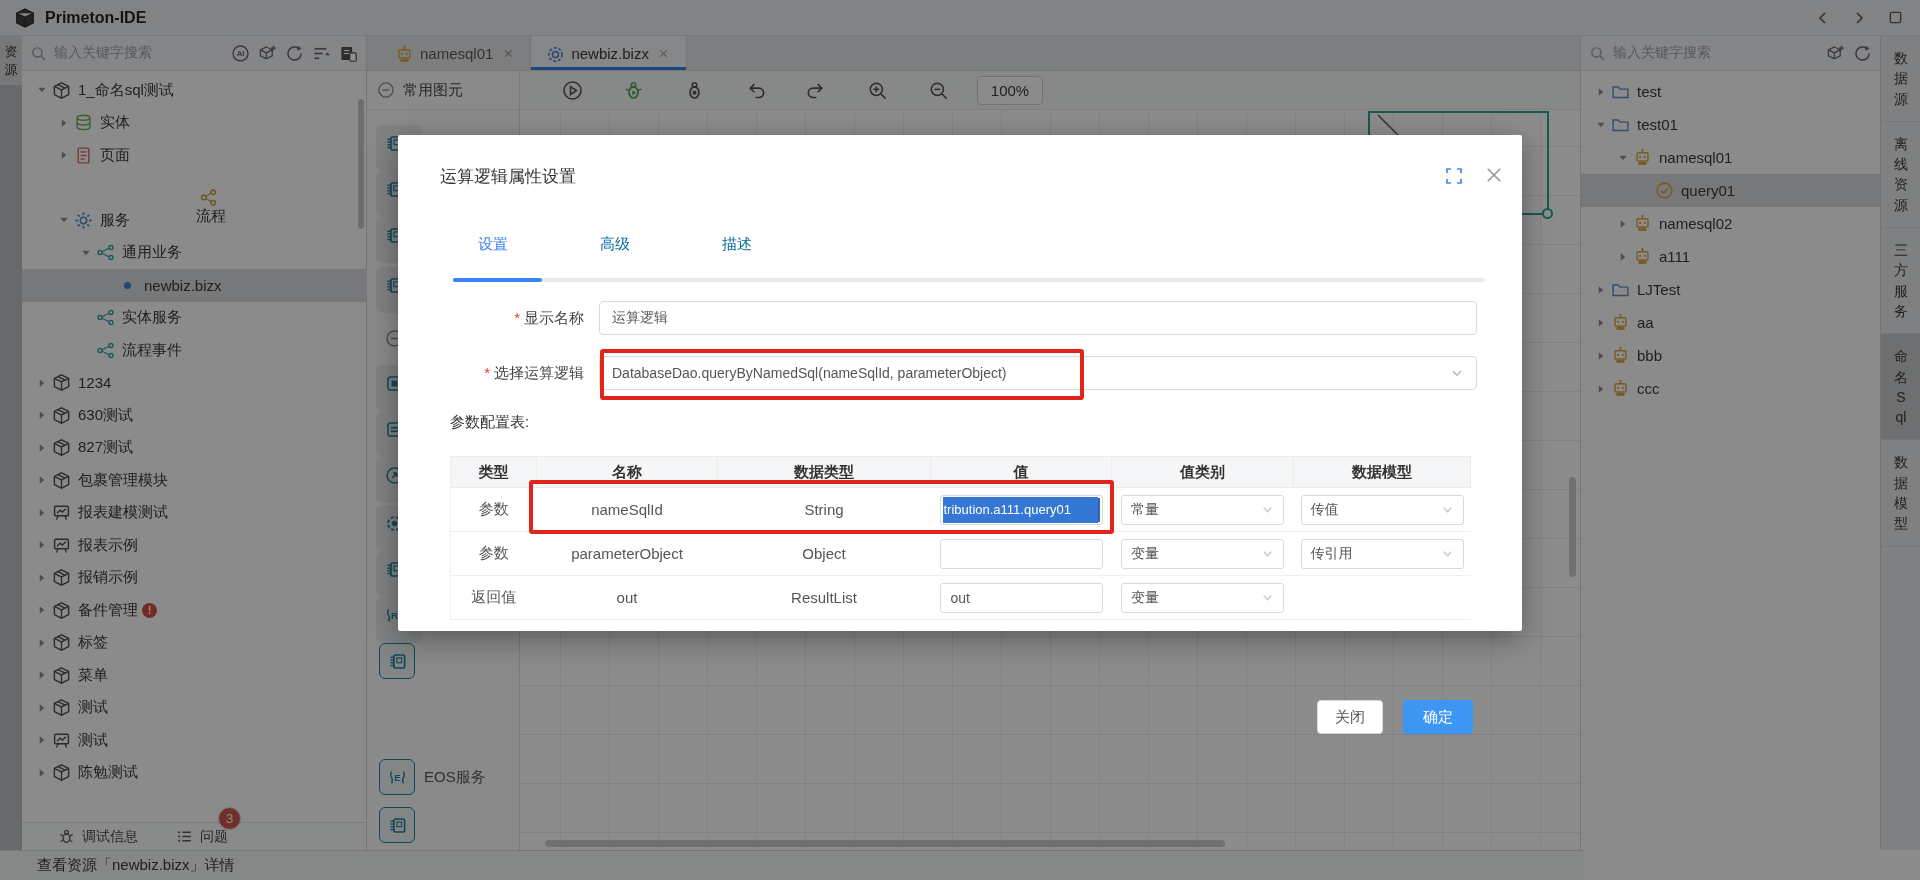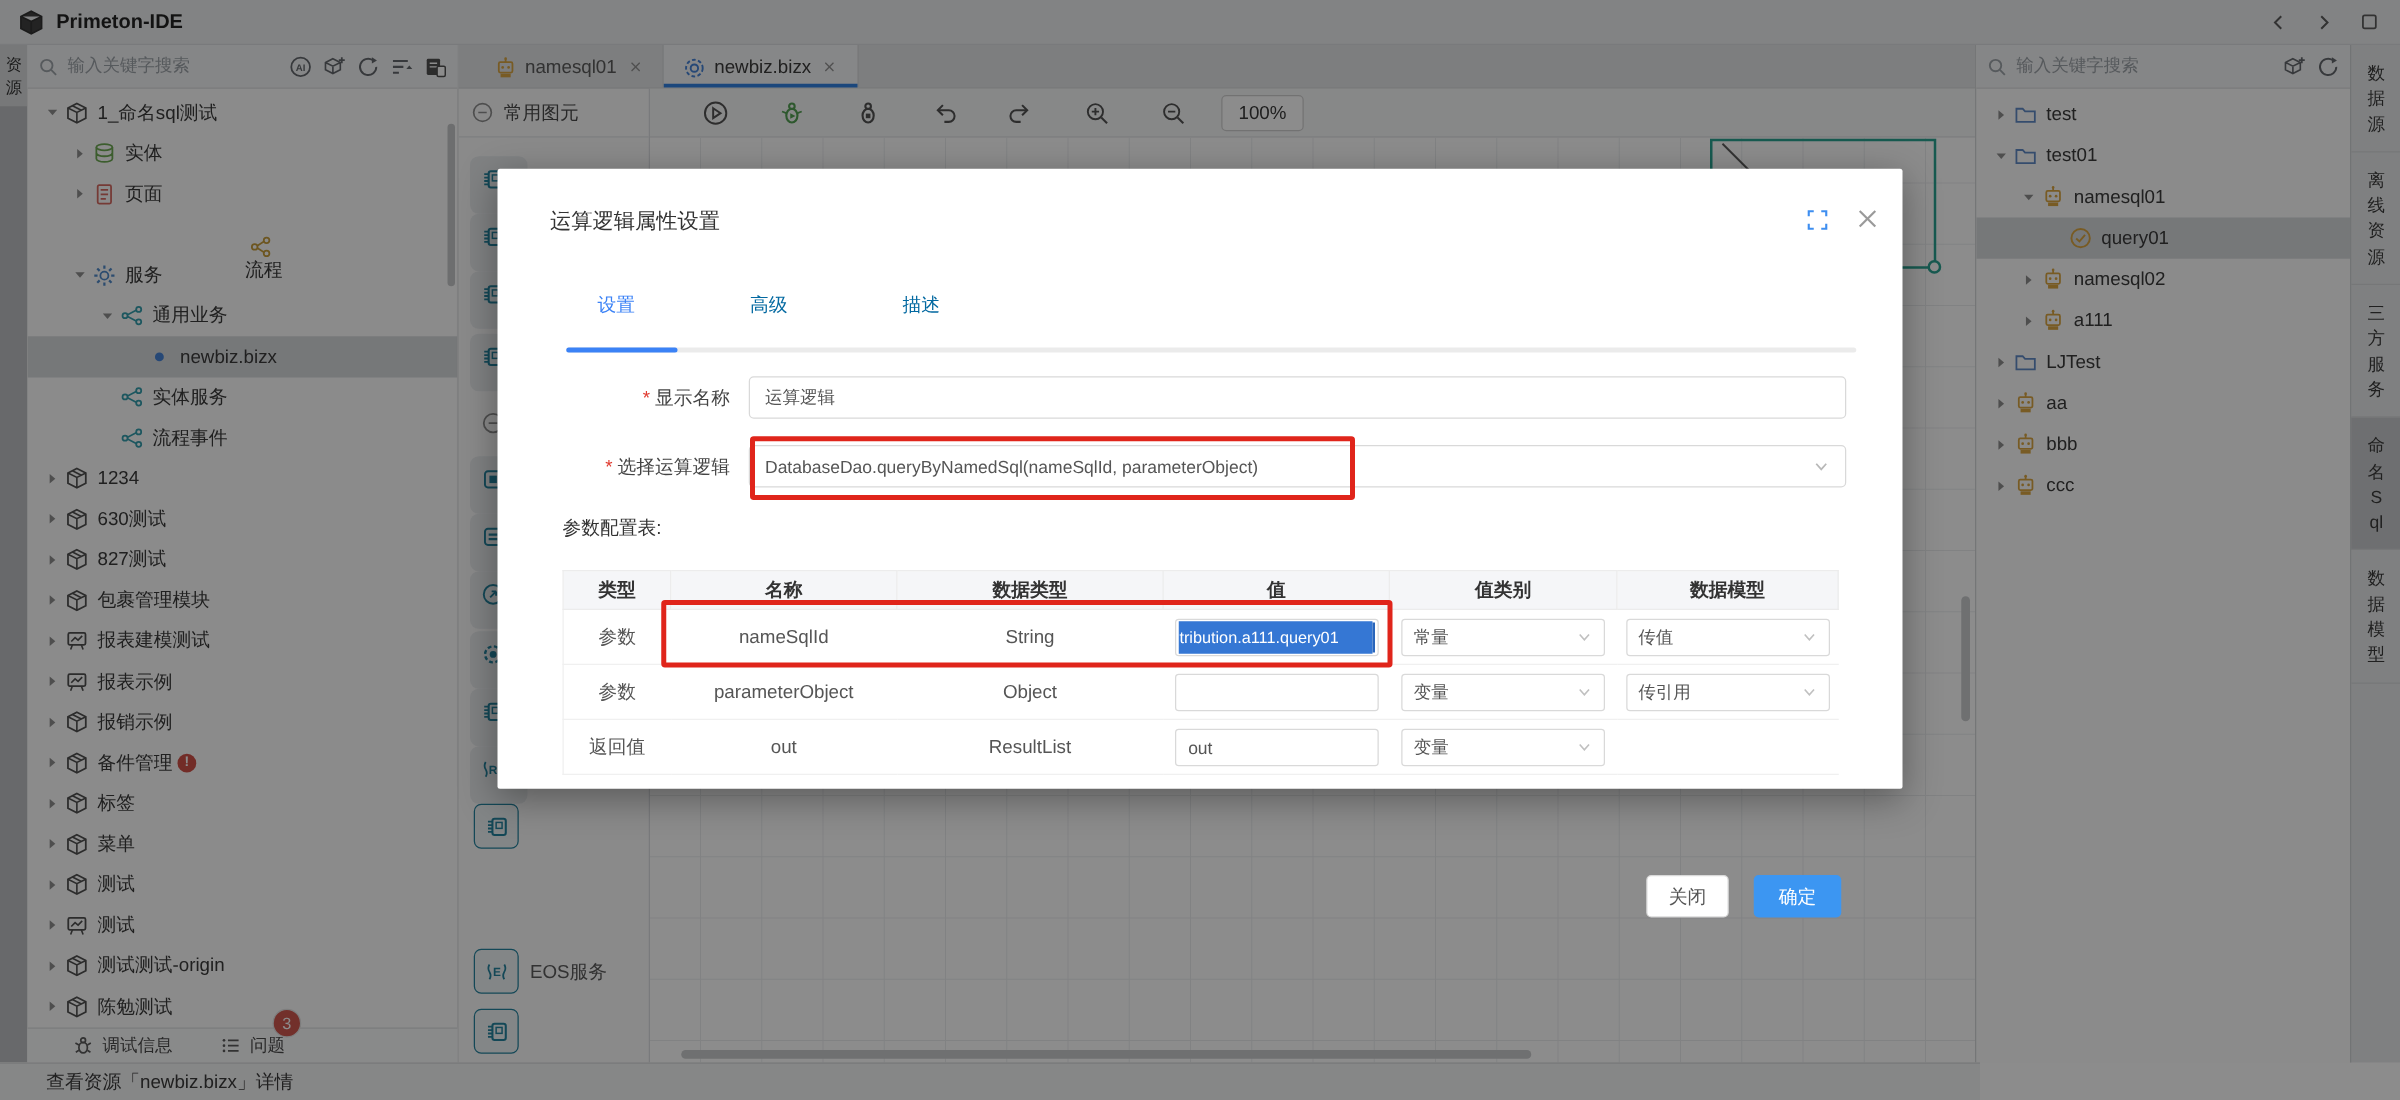--- a/index.html
+++ b/index.html
@@ -530,34 +530,20 @@
           </span>
           <span class="ticon" style="">
             <svg viewBox="0 0 16 16" width="19" height="19">
               <rect x="2.2" y="2.8" width="11.6" height="8" rx="1" fill="none" stroke="#4a4a4a" stroke-width="1.2"></rect>
               <polyline points="4.2,8.6 6.8,6 8.8,7.6 11.6,4.8" fill="none" stroke="#4a4a4a" stroke-width="1.1"></polyline>
               <line x1="5" y1="10.8" x2="3.8" y2="14" stroke="#4a4a4a" stroke-width="1.1"></line>
               <line x1="11" y1="10.8" x2="12.2" y2="14" stroke="#4a4a4a" stroke-width="1.1"></line>
             </svg>
           </span>
           <span class="tlabel">测试</span>
-        </div>
-        <div class="tree-row" style="padding-left: 12px;">
-          <span class="caret">
-            <svg viewBox="0 0 16 16" width="12" height="12">
-              <polygon points="5,3 11,8 5,13" fill="#8a8a8a"></polygon>
-            </svg>
-          </span>
-          <span class="ticon" style="">
-            <svg viewBox="0 0 16 16" width="19" height="19">
-              <path d="M8 1.5 L14 4.5 V11.5 L8 14.5 L2 11.5 V4.5 Z" fill="none" stroke="#4a4a4a" stroke-width="1.2"></path>
-              <path d="M2 4.5 L8 7.5 L14 4.5 M8 7.5 V14.5 M5 3 L11 6" fill="none" stroke="#4a4a4a" stroke-width="1.1"></path>
-            </svg>
-          </span>
-          <span class="tlabel">测试测试-origin</span>
         </div>
         <div class="tree-row" style="padding-left: 12px;">
           <span class="caret">
             <svg viewBox="0 0 16 16" width="12" height="12">
               <polygon points="5,3 11,8 5,13" fill="#8a8a8a"></polygon>
             </svg>
           </span>
           <span class="ticon" style="">
             <svg viewBox="0 0 16 16" width="19" height="19">
               <path d="M8 1.5 L14 4.5 V11.5 L8 14.5 L2 11.5 V4.5 Z" fill="none" stroke="#4a4a4a" stroke-width="1.2"></path>

